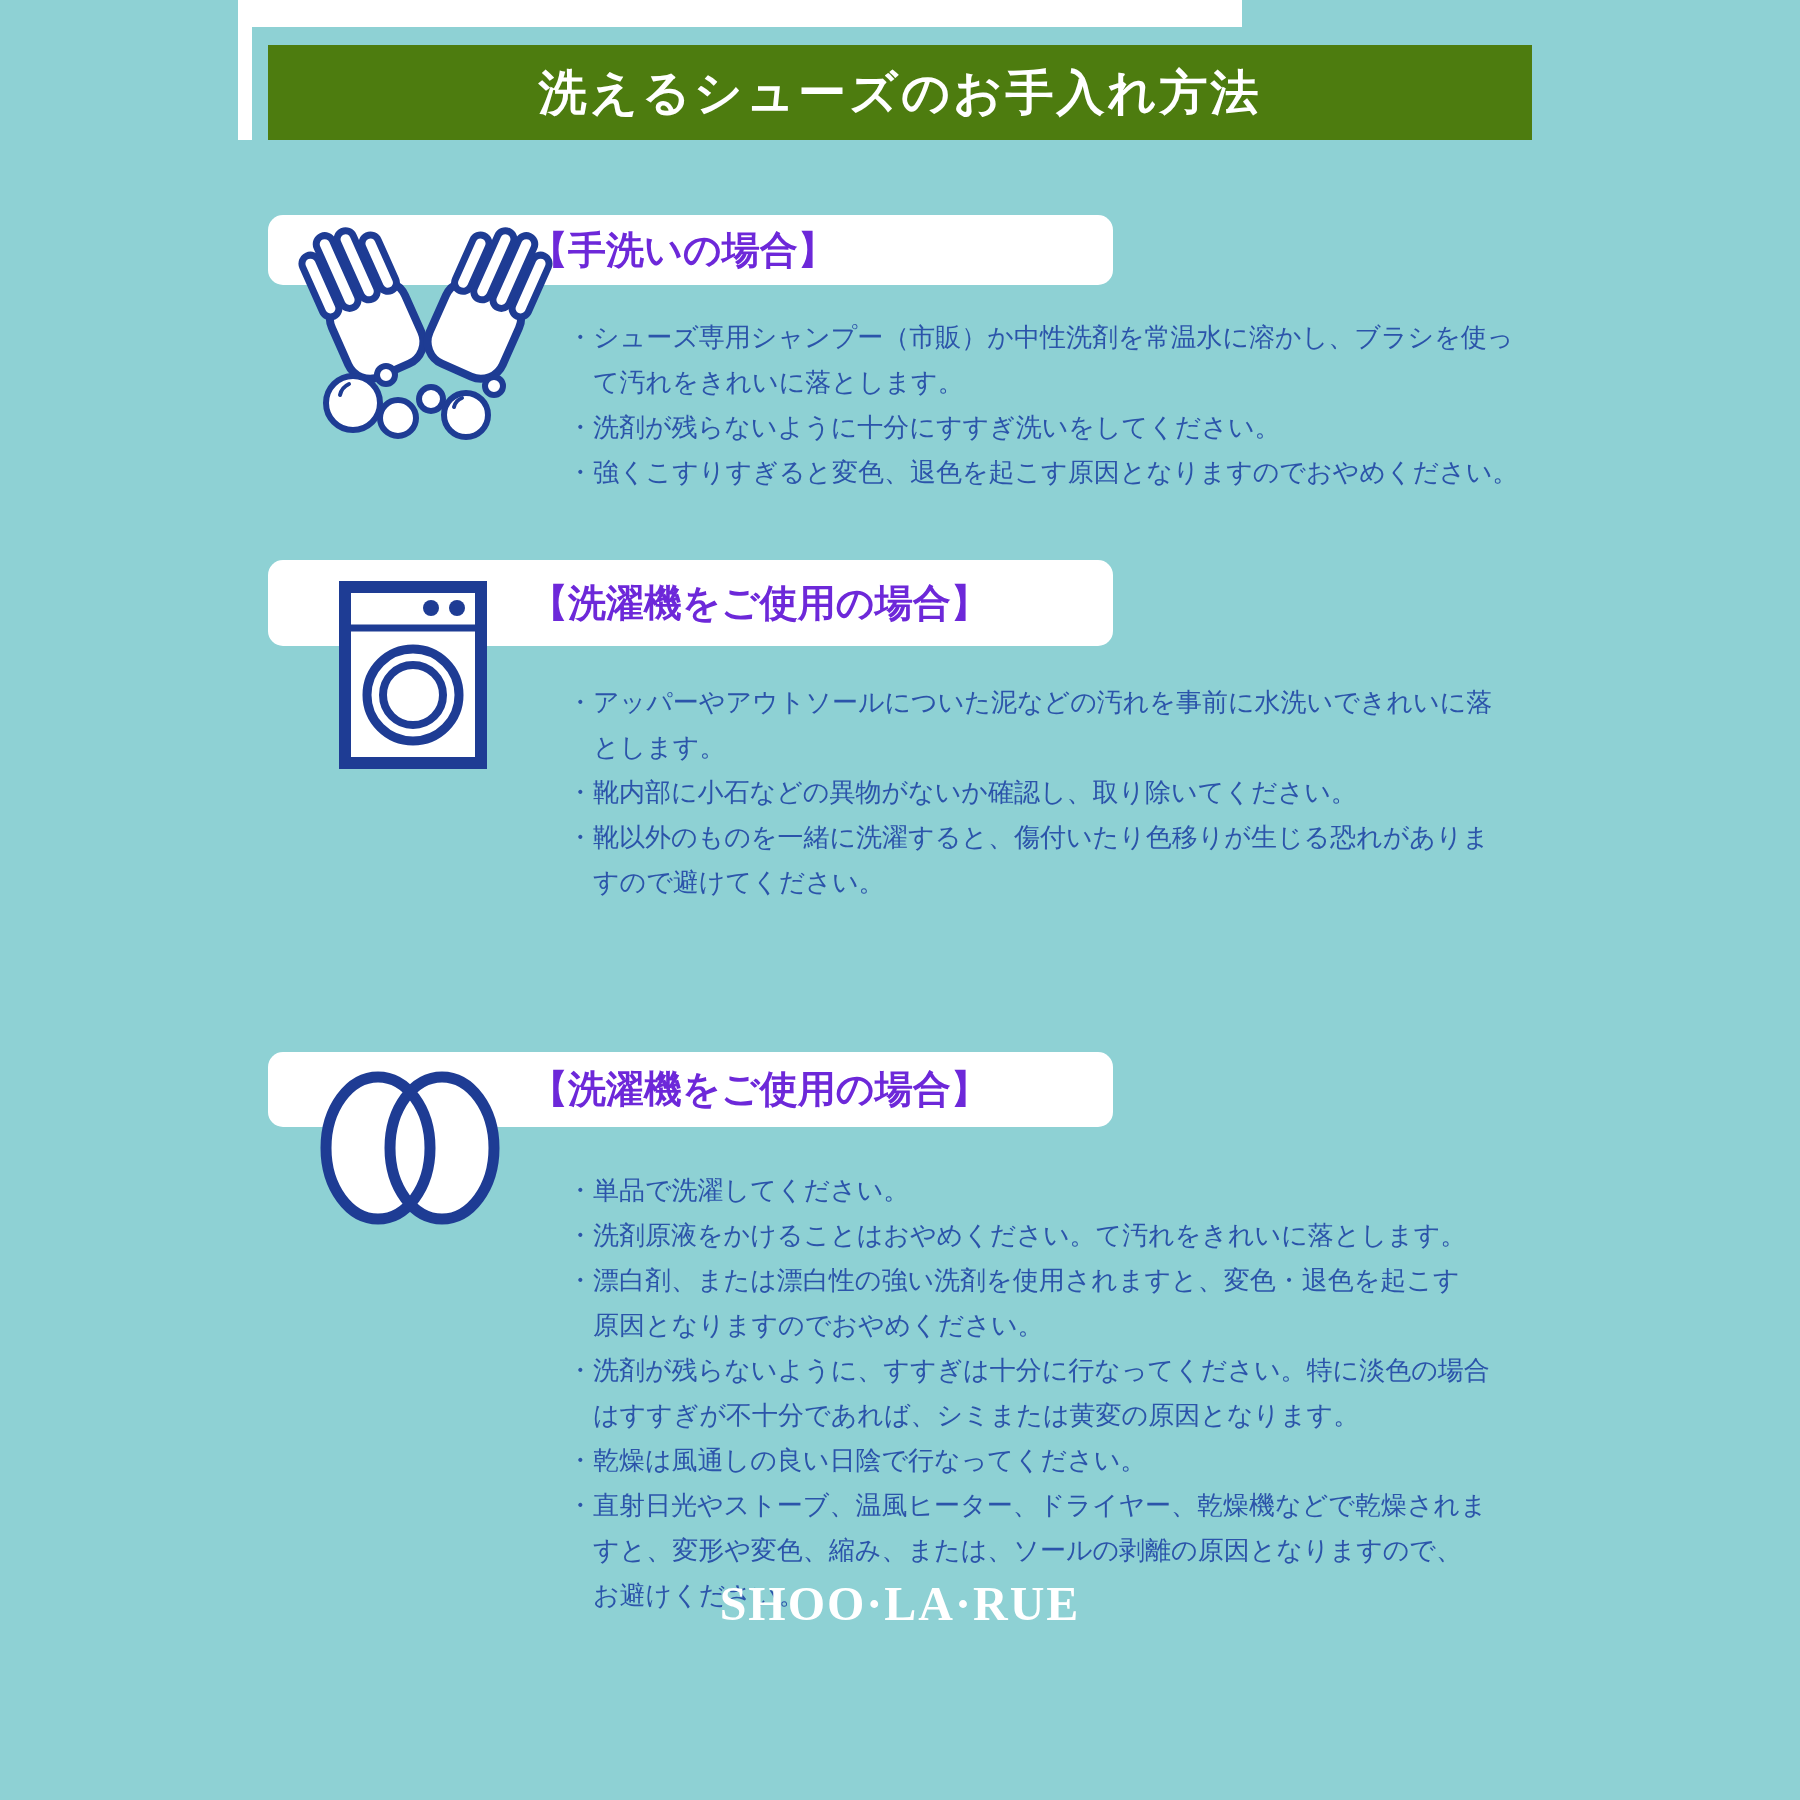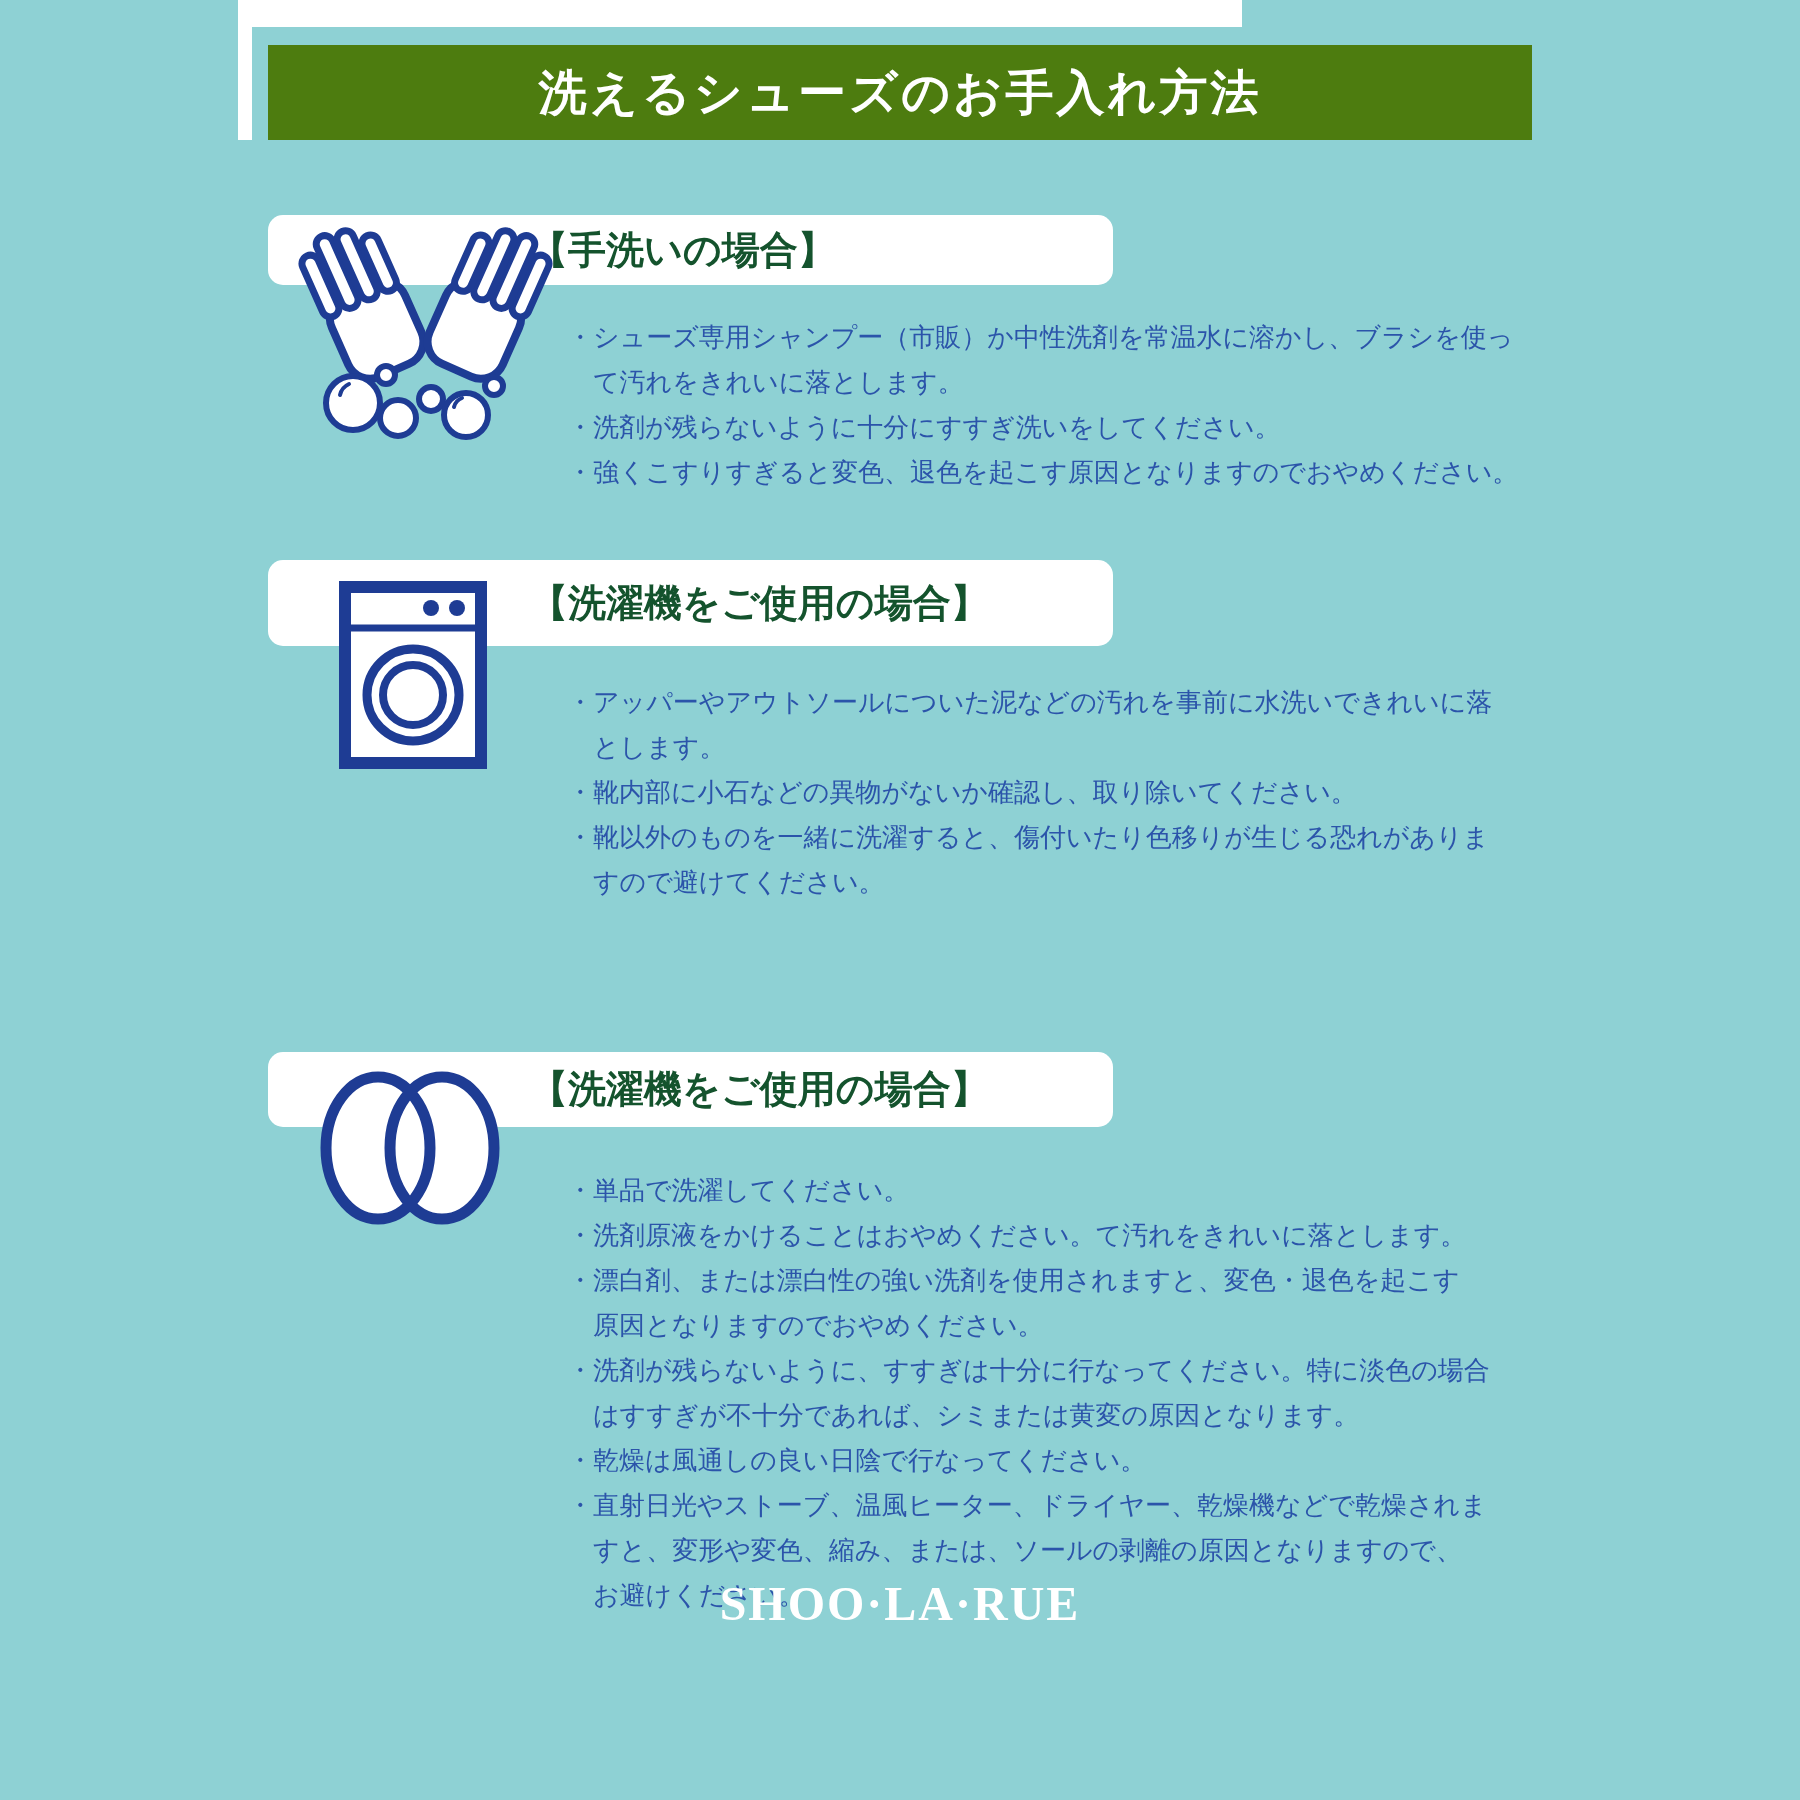--- a/index.html
+++ b/index.html
@@ -29,21 +29,21 @@
   .title-bar{
     position:absolute;left:268px;width:845px;
     background:#ffffff;border-radius:15px;
     display:flex;align-items:center;
   }
   .bar-1{top:215px;height:70px;}
   .bar-2{top:560px;height:86px;}
   .bar-3{top:1052px;height:75px;}
   .section-title{
     padding-left:262px;
-    color:#14532d;font-size:38px;font-weight:700;white-space:nowrap;
+    color:#6d28d9;font-size:38px;font-weight:700;white-space:nowrap;
   }
 
   .icon-box{position:absolute;}
   .icon-hands{left:298px;top:203px;width:255px;height:245px;}
   .icon-machine{left:338px;top:580px;width:150px;height:190px;}
   .icon-circles{left:318px;top:1070px;width:210px;height:156px;}
 
   .bullets{
     position:absolute;left:567px;
     color:#2b54aa;font-size:26px;line-height:45px;font-weight:500;

